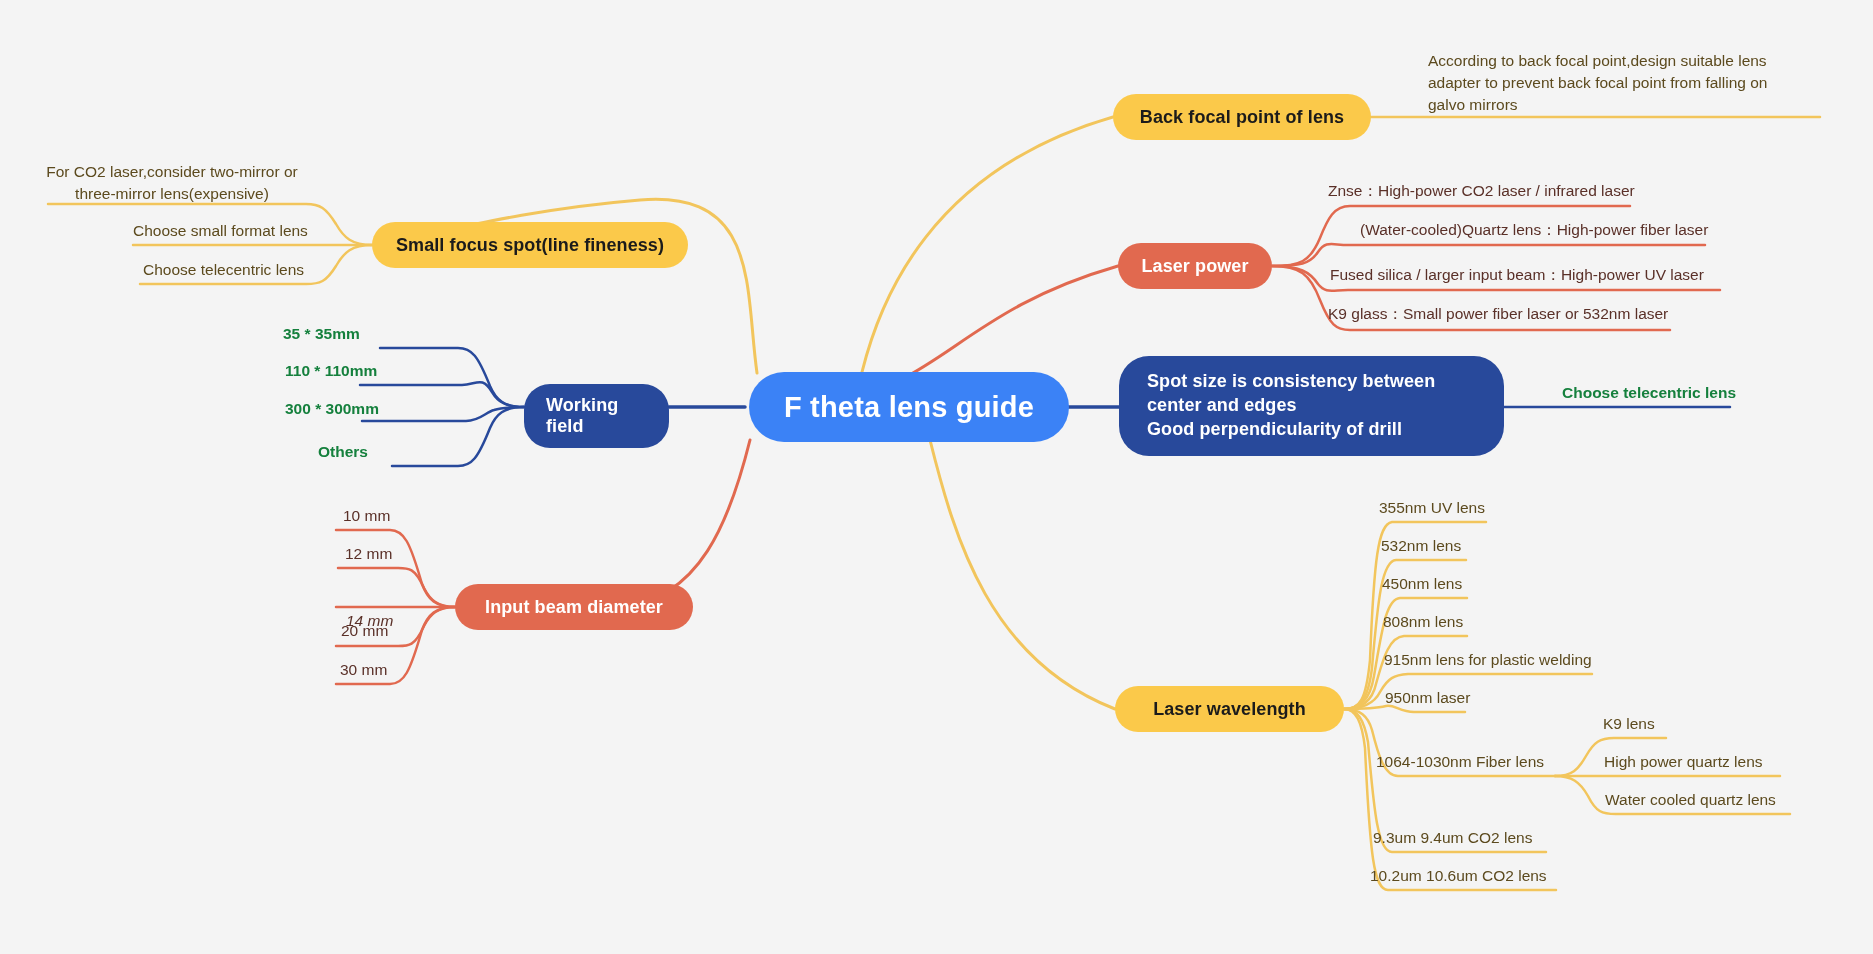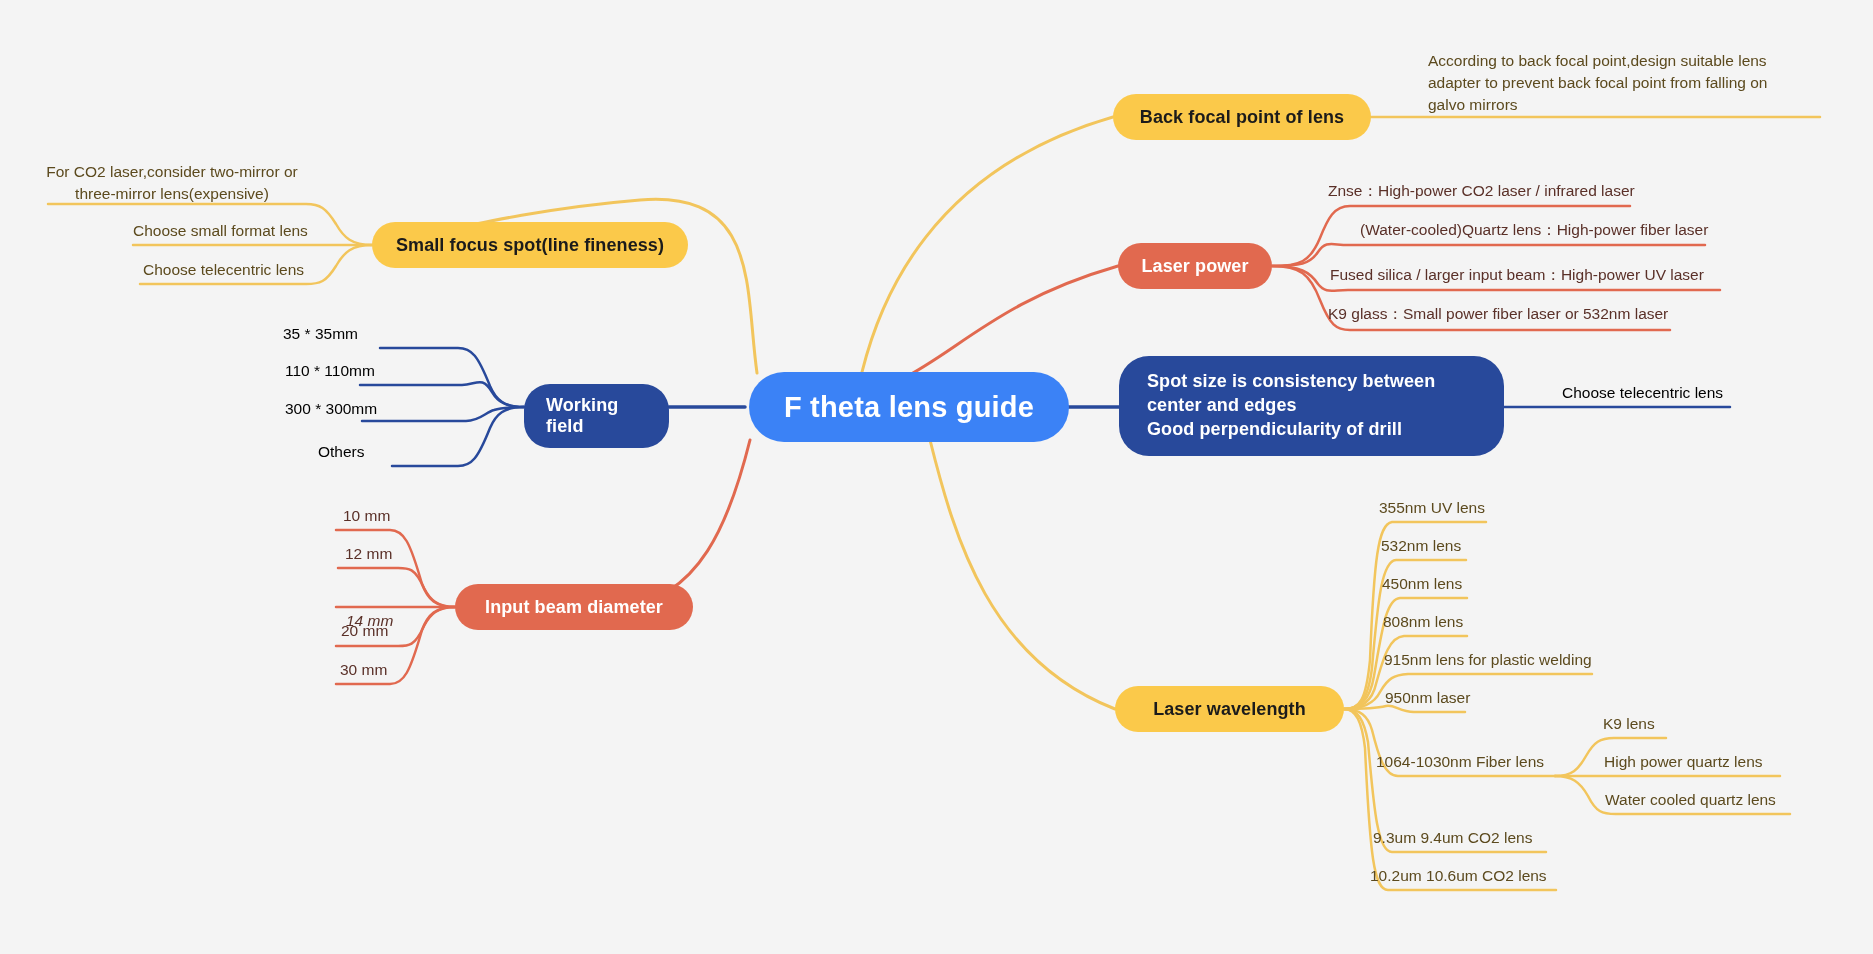--- a/index.html
+++ b/index.html
@@ -55,21 +55,21 @@
   
   .leaf{
     position:absolute;
     font-size:15.5px;
     color:#4a4a4a;
     white-space:pre-line;
     line-height:1.42;
   }
   .leaf.yel{color:#5c4a1e;}
   .leaf.red{color:#5a3028;}
-  .leaf.blu{color:#000000;}
+  .leaf.blu{color:#15803d;font-weight:bold;}
   .leaf.right{text-align:left;}
 </style>
 </head>
 <body>
 
 <div id="canvas">
 
   <svg id="edges" viewBox="0 0 1873 954" xmlns="http://www.w3.org/2000/svg">
     <g fill="none" stroke-linecap="round" stroke-width="3">
 

